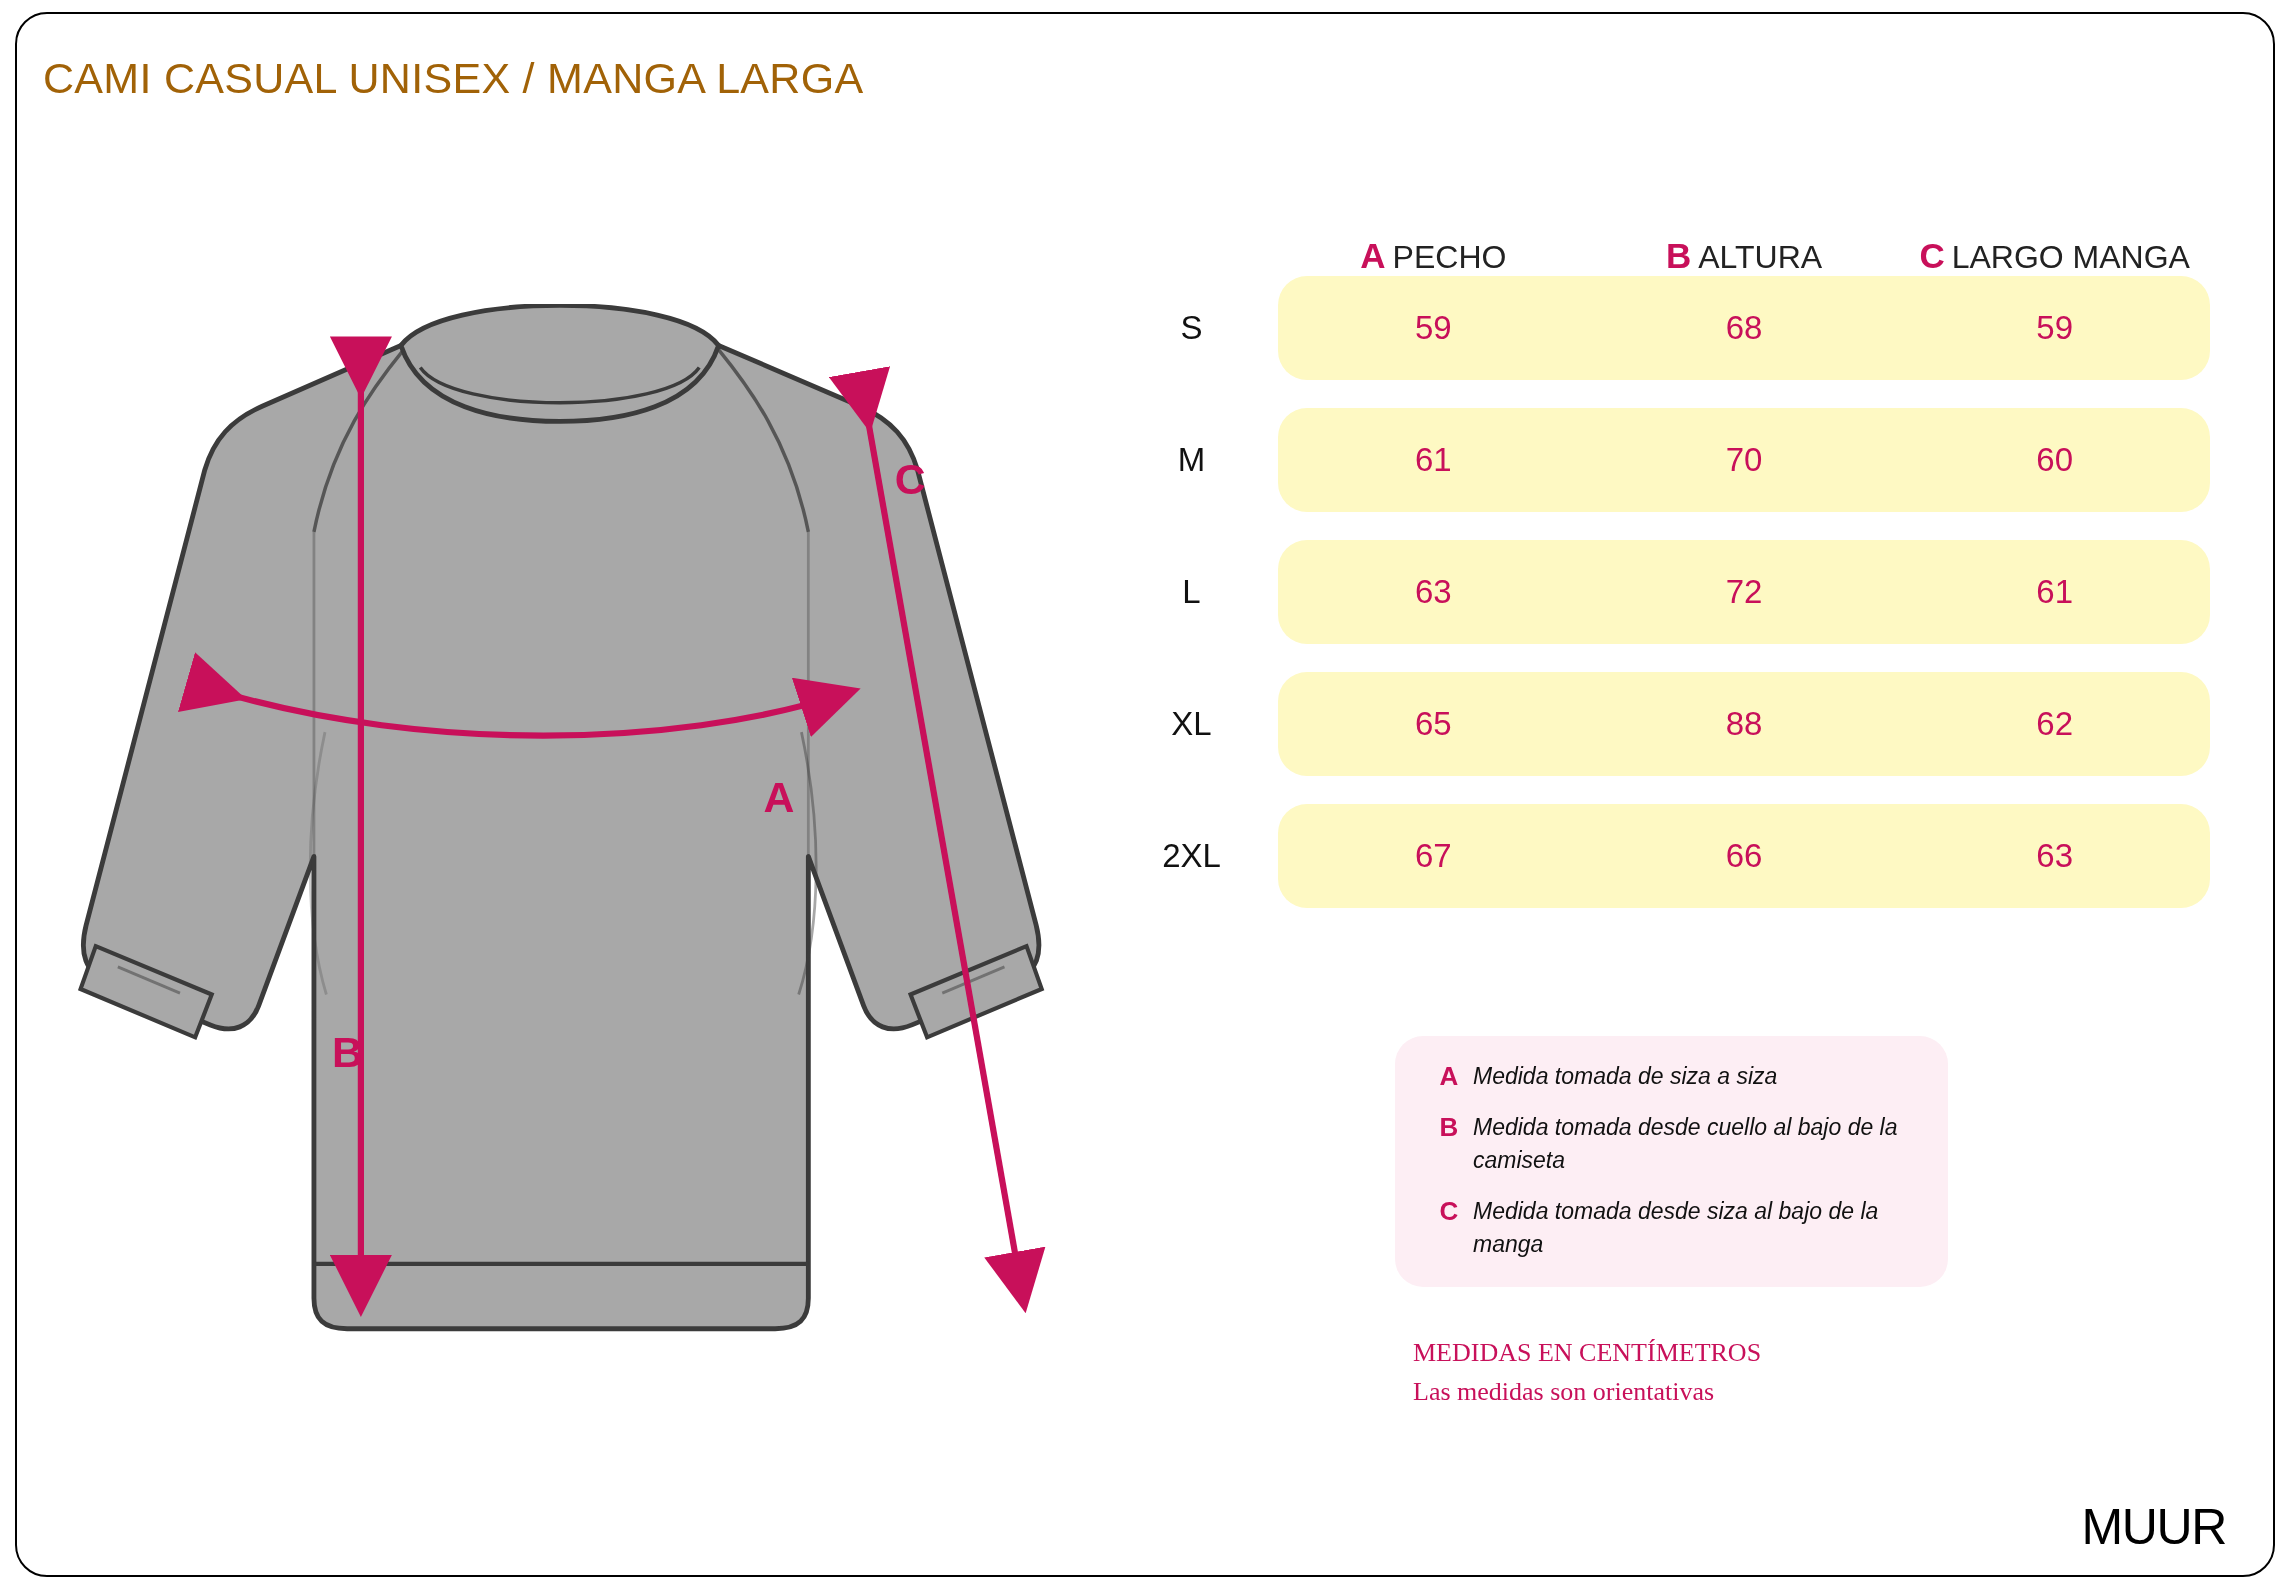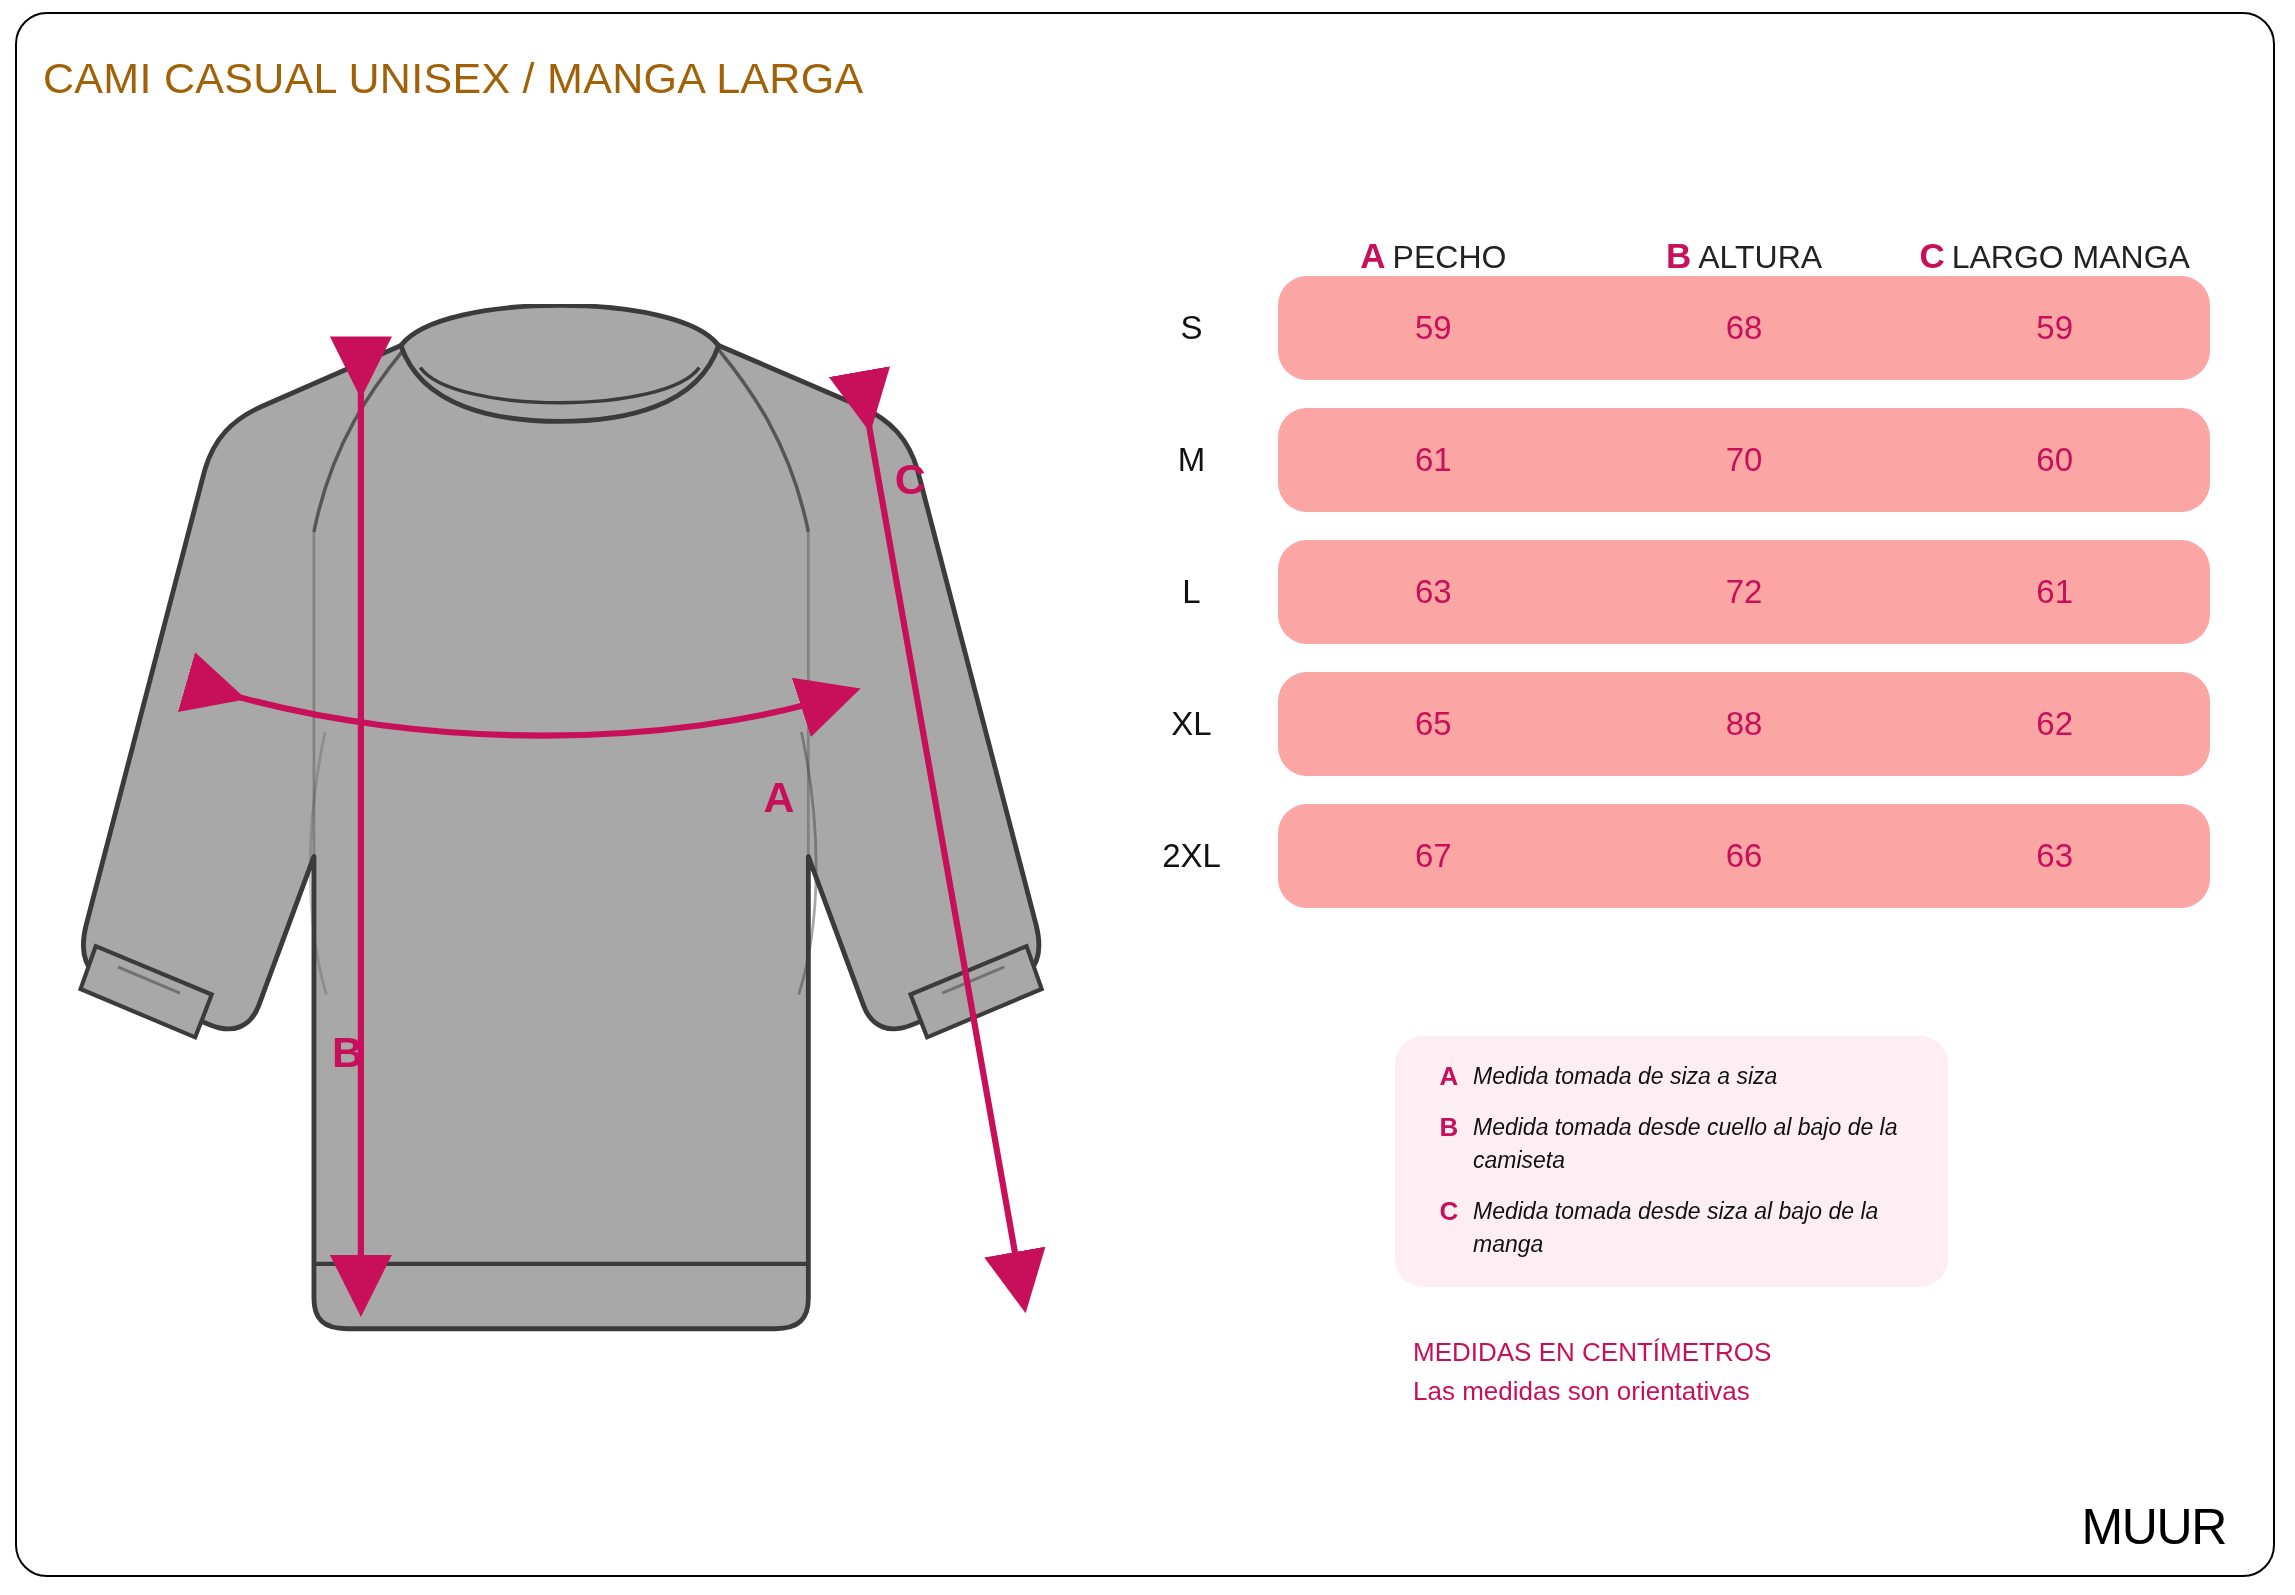--- a/index.html
+++ b/index.html
@@ -80,21 +80,21 @@
     width: 173px;
     text-align: center;
     font-size: 33px;
     color: #111;
   }
   .row-cells {
     flex: 1;
     display: flex;
     align-items: center;
     height: 104px;
-    background: #fca5a5;
+    background: #fef9c3;
     border-radius: 29px;
   }
   .cell {
     flex: 1;
     text-align: center;
     font-size: 33px;
     color: #c8105a;
   }
 
   
@@ -130,20 +130,21 @@
     font-style: italic;
   }
 
   .notes {
     position: absolute;
     left: 1413px;
     top: 1333px;
     color: #c8105a;
     font-size: 26px;
     line-height: 39px;
+    font-family: Liberation Serif, serif;
   }
 
   .brand {
     position: absolute;
     right: 69px;
     bottom: 40px;
     font-family: "Liberation Sans", sans-serif;
     font-weight: normal;
     font-size: 50px;
     letter-spacing: -1.4px;

